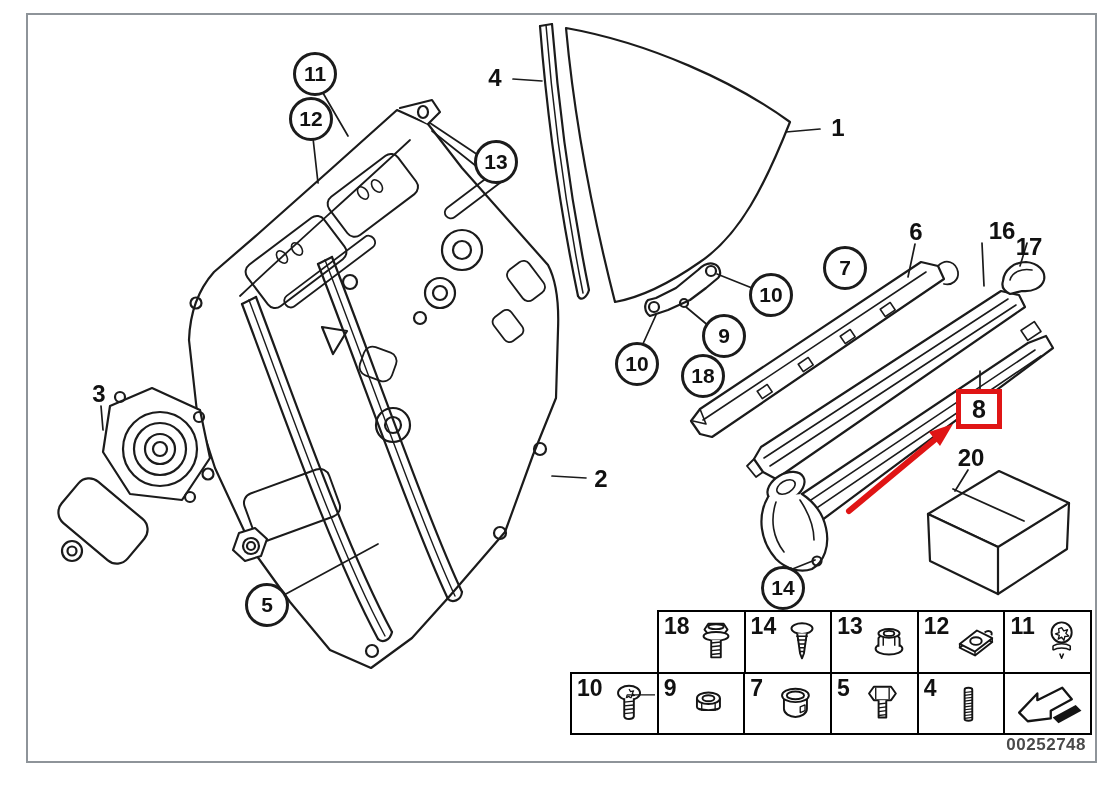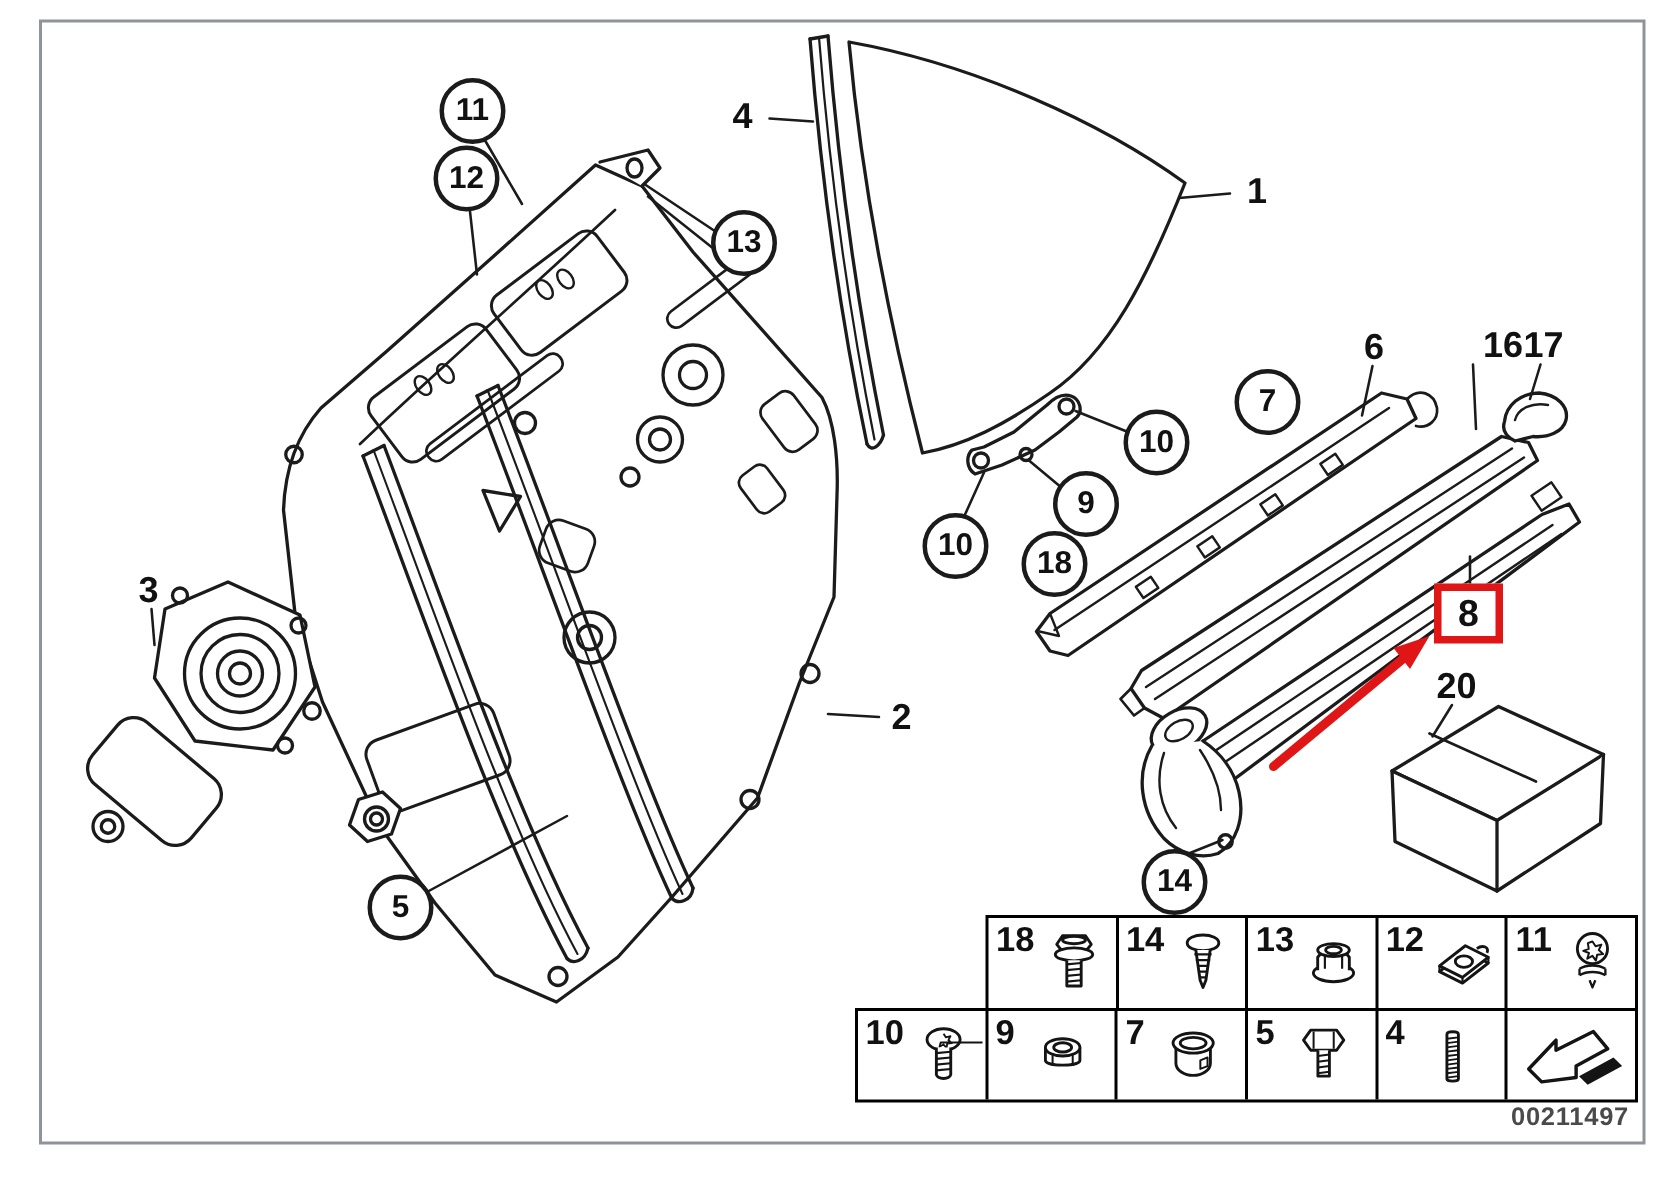--- a/index.html
+++ b/index.html
@@ -267,21 +267,21 @@
       <div class="callout-circle" style="left: 724px; top: 336px;">9</div>
       <div class="callout-circle" style="left: 637px; top: 364px;">10</div>
       <div class="callout-circle" style="left: 703px; top: 376px;">18</div>
       <div class="callout-circle" style="left: 845px; top: 268px;">7</div>
       <div class="callout-circle" style="left: 267px; top: 605px;">5</div>
       <div class="callout-circle" style="left: 783px; top: 588px;">14</div>
       <div class="callout-plain" style="left: 495px; top: 78px;">4</div>
       <div class="callout-plain" style="left: 838px; top: 128px;">1</div>
       <div class="callout-plain" style="left: 916px; top: 232px;">6</div>
       <div class="callout-plain" style="left: 1002px; top: 231px; text-align: center;">16</div>
-      <div class="callout-plain" style="left: 1029px; top: 231px;">17</div>
+      <div class="callout-plain" style="left: 1029px; top: 247px;">17</div>
       <div class="callout-plain" style="left: 99px; top: 394px;">3</div>
       <div class="callout-plain" style="left: 601px; top: 479px;">2</div>
       <div class="callout-plain" style="left: 971px; top: 458px;">20</div>
     </div>
 
   <div class="ptable ptable-row1" id="ptable-row1">
       <div class="pcell">
         <span class="num">18</span>
         <svg viewBox="0 0 48 48">
           <use href="#sems-screw-icon"></use>
@@ -343,14 +343,14 @@
           <use href="#threaded-stud-icon"></use>
         </svg>
       </div>
       <div class="pcell">
         <svg viewBox="0 0 72 48">
           <use href="#direction-arrow-icon"></use>
         </svg>
       </div>
     </div>
 
-  <div class="doc-number">00211497</div>
+  <div class="doc-number">00252748</div>
 </div>
 
 </body></html>

